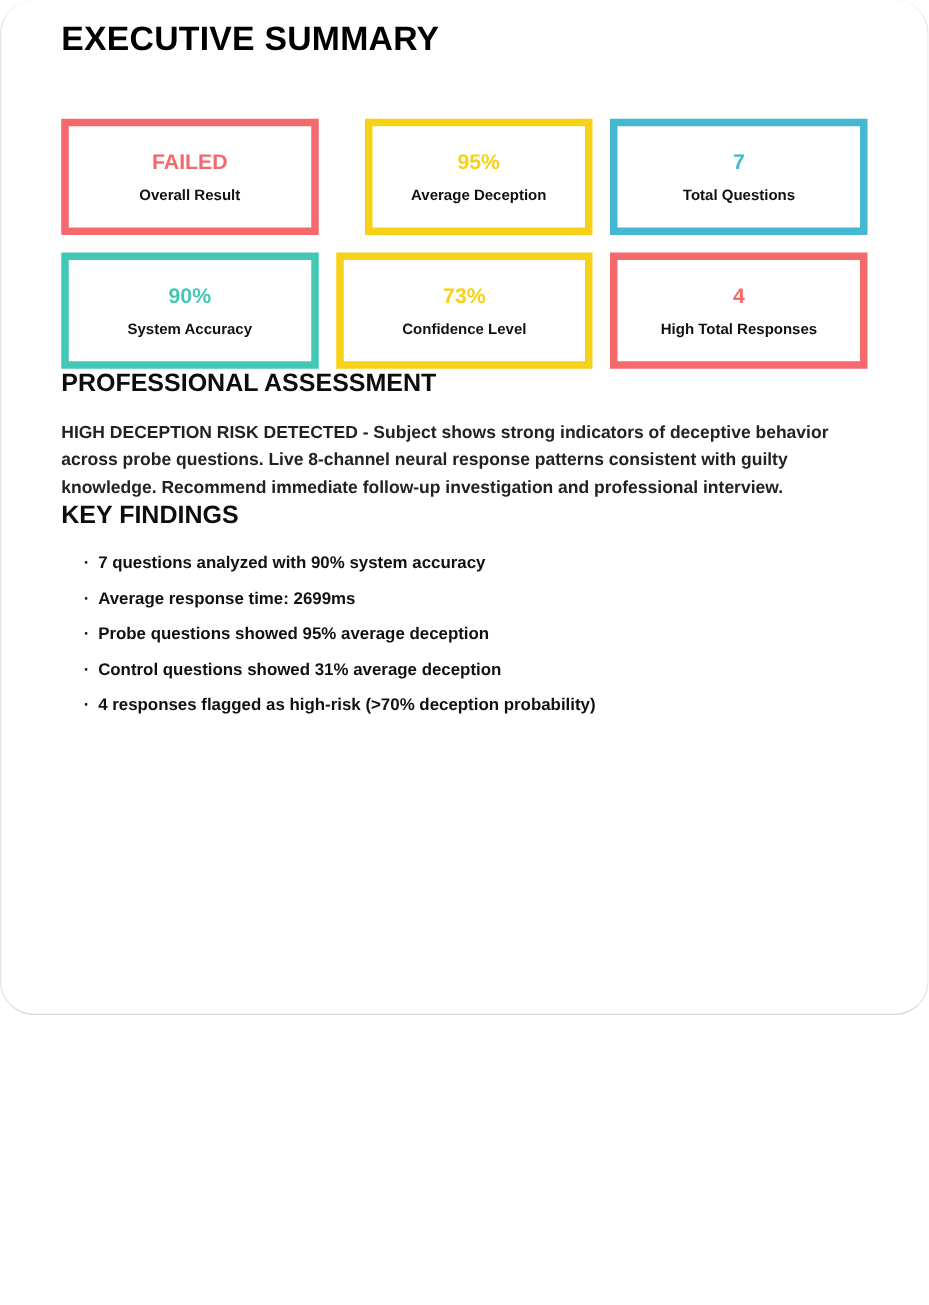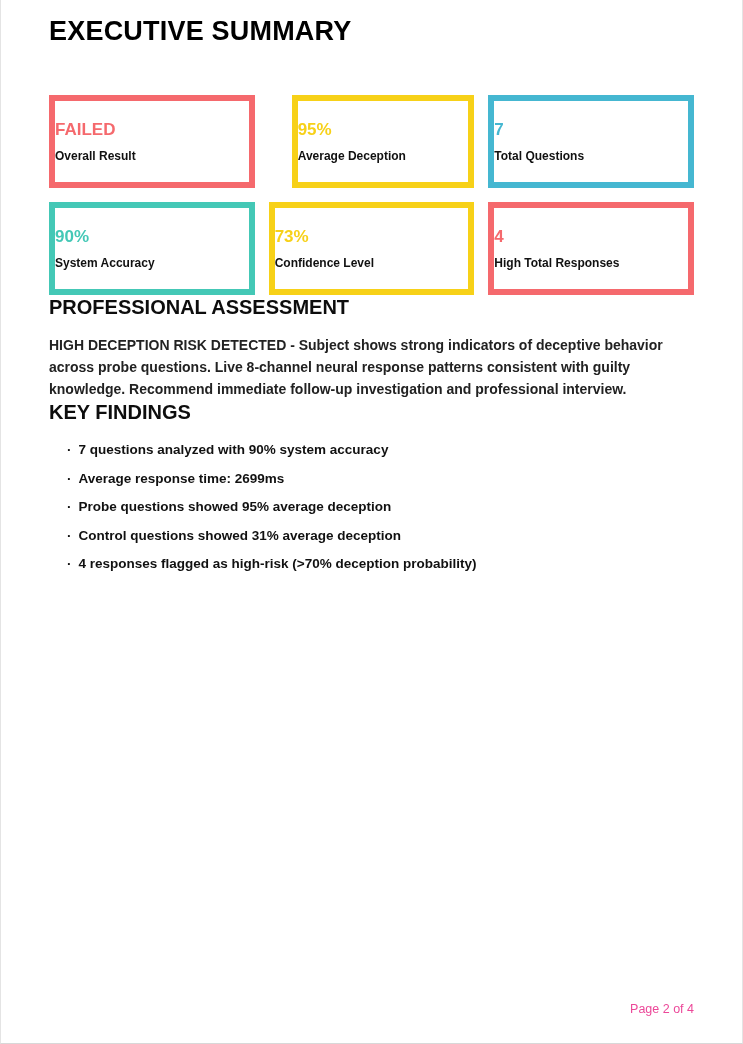--- a/index.html
+++ b/index.html
@@ -3,29 +3,30 @@
 <meta charset="utf-8">
 <style>
   html, body {
     margin: 0;
     padding: 0;
     background: #ffffff;
   }
   .page {
     position: relative;
     width: 743px;
-    height: 1044px;
+    height: 812px;
     box-sizing: border-box;
     background: #ffffff;
     border-left: 1px solid #e4e4e4;
     border-right: 1px solid #e4e4e4;
     border-bottom: 1px solid #d8d8d8;
     font-family: "Liberation Sans", "DejaVu Sans", sans-serif;
     color: #1a1a1a;
     overflow: hidden;
+    border-radius: 27px;
   }
   .content {
     padding: 0 48px;
   }
   h1.doc-title {
     margin: 14px 0 0 0;
     font-size: 27px;
     line-height: 34px;
     font-weight: bold;
     letter-spacing: 0.2px;
@@ -37,21 +38,21 @@
     grid-template-columns: repeat(3, 1fr);
     gap: 14px;
   }
   .stat-card {
     box-sizing: border-box;
     height: 93px;
     border: 6px solid #ccc;
     background: #ffffff;
     display: flex;
     flex-direction: column;
-    align-items: flex-start;
+    align-items: center;
     justify-content: center;
     text-align: center;
   }
   .stat-value {
     font-size: 17px;
     font-weight: bold;
     line-height: 20px;
   }
   .stat-label {
     margin-top: 9px;

